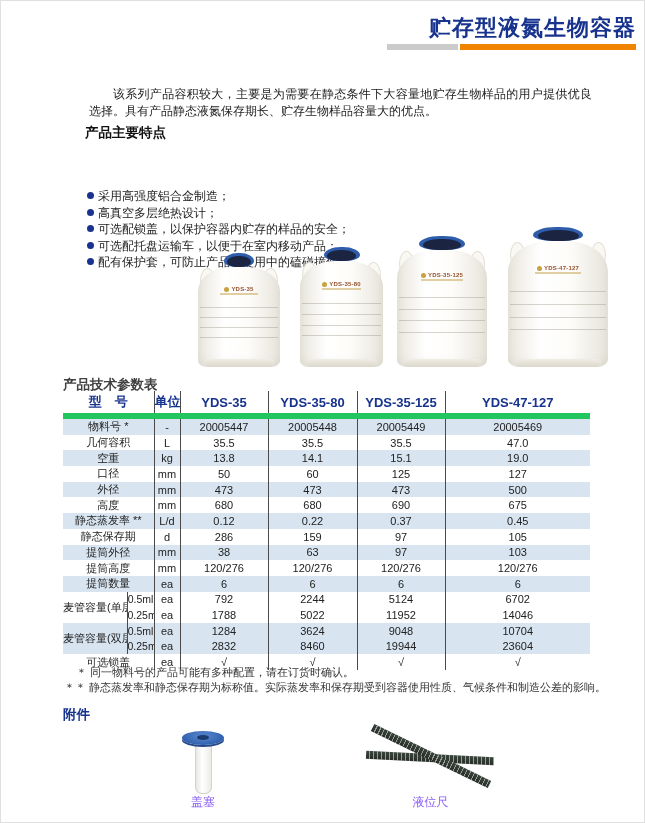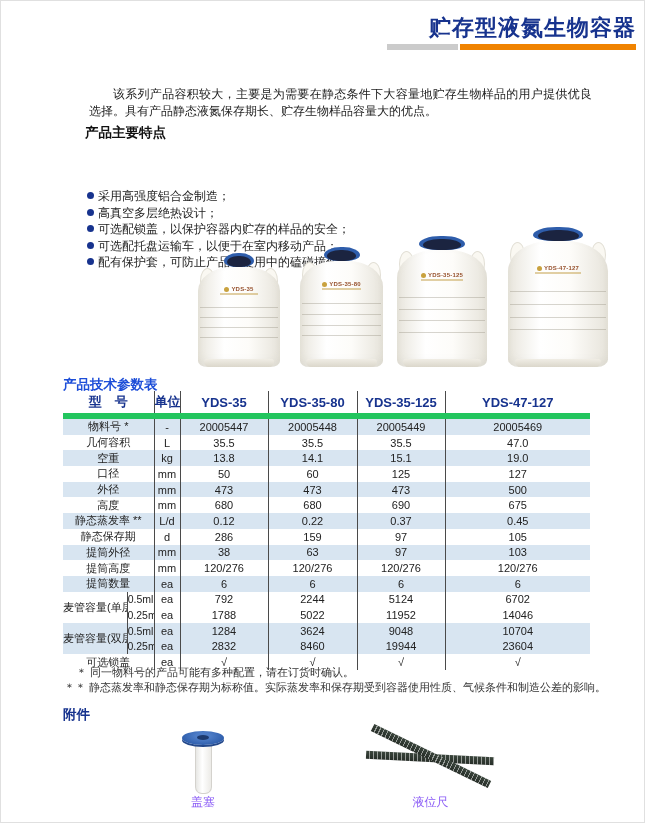--- a/index.html
+++ b/index.html
@@ -42,21 +42,21 @@
   .tank .r1{top:40%;} .tank .r2{top:50%;} .tank .r3{top:60%;} .tank .r4{top:70%;}
   .tank .tank-label{position:absolute;top:19%;width:100%;text-align:center;font-size:6px;
                     color:#96502c;font-weight:bold;letter-spacing:.2px;}
   .tank .logo-dot{display:inline-block;width:5px;height:5px;border-radius:50%;
                   background:#c9a23f;margin-right:2px;vertical-align:middle;}
   .tank .gold-line{margin:1px auto 0;width:46%;height:2px;background:#c9a85a;opacity:.55;}
   .tank .base{position:absolute;bottom:0;left:7%;right:7%;height:8px;
               background:linear-gradient(#f0ede5,#dbd7cb);border-radius:3px 3px 6px 6px;}
 
   
-  .table-heading{position:absolute;left:63px;top:376px;font-size:13.5px;font-weight:bold;color:#1d4ed8;}
+  .table-heading{position:absolute;left:63px;top:376px;font-size:13.5px;font-weight:bold;color:#404040;}
   .spec{position:absolute;left:63px;top:391px;width:527px;border-collapse:collapse;table-layout:fixed;}
   .spec th,.spec td{padding:0;text-align:center;vertical-align:middle;font-size:11px;color:#222;
                     border-right:1px solid #4a4a4a;overflow:hidden;white-space:nowrap;}
   .spec th:last-child,.spec td:last-child{border-right:none;}
   .spec thead th{height:22px;font-size:13px;font-weight:bold;color:#17338e;
                  border-bottom:6px solid #22c55e;background:#fff;}
   .spec tbody td{height:15.7px;}
   .spec tr.shade td{background:#d8e5f1;}
   .spec td.lbl{font-size:11px;}
   .spec td.sub{font-size:10.5px;}

